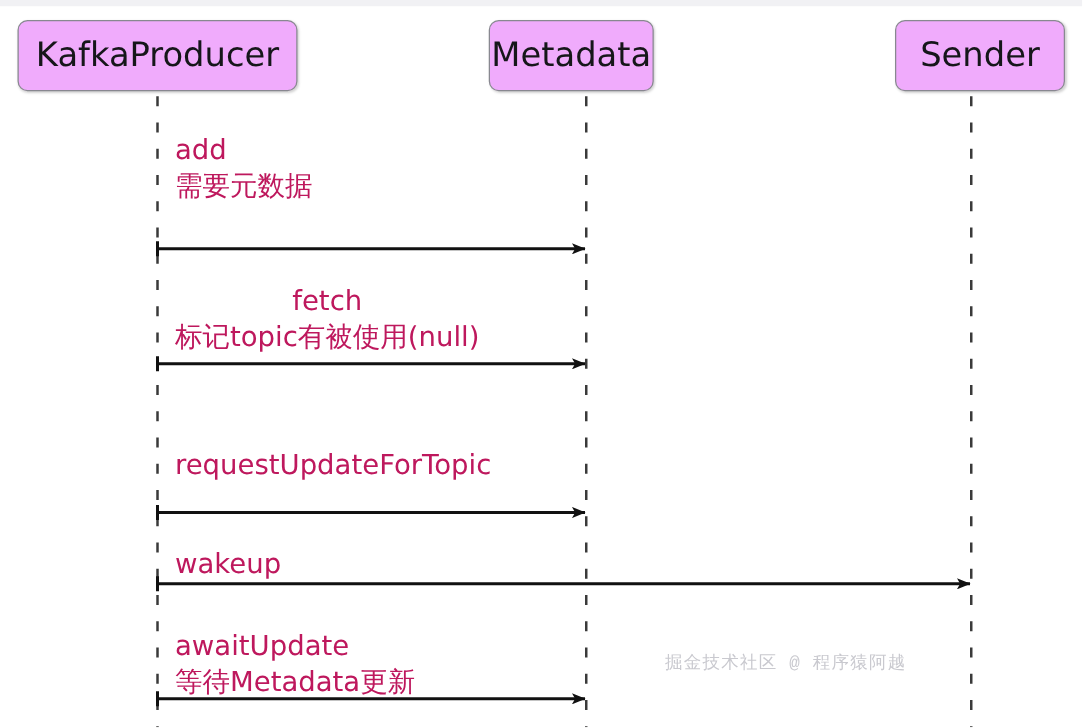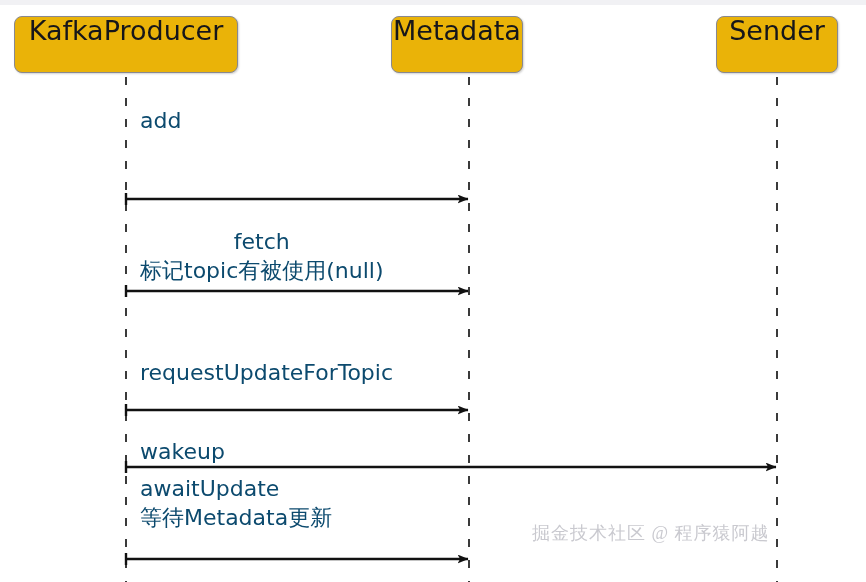--- a/index.html
+++ b/index.html
@@ -29,53 +29,54 @@
     position: absolute;
     left: 0;
     top: 0;
     width: 866px;
     height: 582px;
   }
   
   .participant {
     position: absolute;
     box-sizing: border-box;
-    background: #eab308;
+    background: #f0abfc;
     border: 1.5px solid #888890;
     border-radius: 8px;
     display: flex;
+    align-items: center;
     justify-content: center;
     box-shadow: 1px 1px 2px rgba(0,0,0,0.18);
   }
   .participant-label {
     font-size: 27px;
     color: #16161a;
     font-family: "DejaVu Sans", "Liberation Sans", sans-serif;
     line-height: 1;
     white-space: nowrap;
   }
   
   .msg-label {
     position: absolute;
-    color: #0c4a6e;
+    color: #be185d;
     font-size: 22px;
     line-height: 29px;
     white-space: nowrap;
     font-family: "DejaVu Sans", "Liberation Sans", sans-serif;
   }
   .msg-label .line {
     display: block;
   }
   .watermark {
     position: absolute;
     color: #c9c9cf;
-    font-size: 18px;
+    font-size: 14px;
     letter-spacing: 1px;
     white-space: nowrap;
-    font-family: Liberation Serif, serif;
+    font-family: Liberation Mono, monospace;
   }
 </style>
 </head>
 <body>
 
 <div id="canvas">
 
   <div class="top-strip"></div>
 
   <svg class="diagram-svg" width="866" height="582" viewBox="0 0 866 582" xmlns="http://www.w3.org/2000/svg">
@@ -103,39 +104,40 @@
       </g>
   </svg>
 
   <div id="participants-layer">
       <div class="participant" style="left: 14px; top: 16px; width: 224px; height: 57px;">
         <span class="participant-label">KafkaProducer</span>
       </div>
       <div class="participant" style="left: 391px; top: 16px; width: 132px; height: 57px;">
         <span class="participant-label">Metadata</span>
       </div>
-      <div class="participant" style="left: 716px; top: 16px; width: 122px; height: 57px;">
+      <div class="participant" style="left: 716px; top: 16px; width: 136px; height: 57px;">
         <span class="participant-label">Sender</span>
       </div>
     </div>
   <div id="labels-layer">
       <div class="msg-label" style="left: 140px; top: 106px;">
         <span class="line">add</span>
+        <span class="line">需要元数据</span>
       </div>
       <div class="msg-label" style="left: 140px; top: 227px; text-align: center;">
         <span class="line">fetch</span>
         <span class="line">标记topic有被使用(null)</span>
       </div>
       <div class="msg-label" style="left: 140px; top: 318px; margin-top: 40px;">
         <span class="line">requestUpdateForTopic</span>
       </div>
       <div class="msg-label" style="left: 140px; top: 437px;">
         <span class="line">wakeup</span>
       </div>
-      <div class="msg-label" style="left: 140px; top: 474px;">
+      <div class="msg-label" style="left: 140px; top: 503px;">
         <span class="line">awaitUpdate</span>
         <span class="line">等待Metadata更新</span>
       </div>
     </div>
 
   <div class="watermark" style="left: 532px; top: 521px; color: rgb(201, 201, 207);">掘金技术社区 @ 程序猿阿越</div>
 
 </div>
 
 </body></html>

